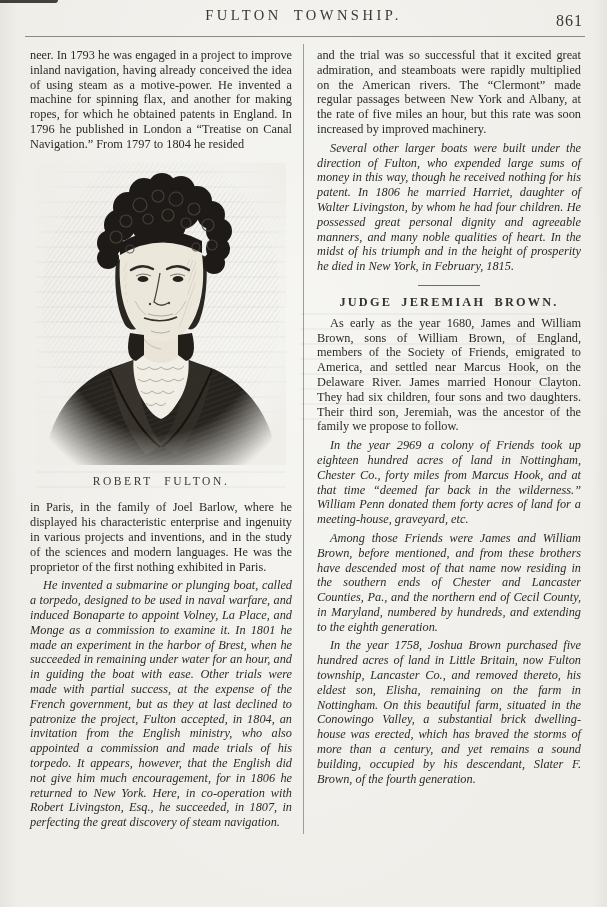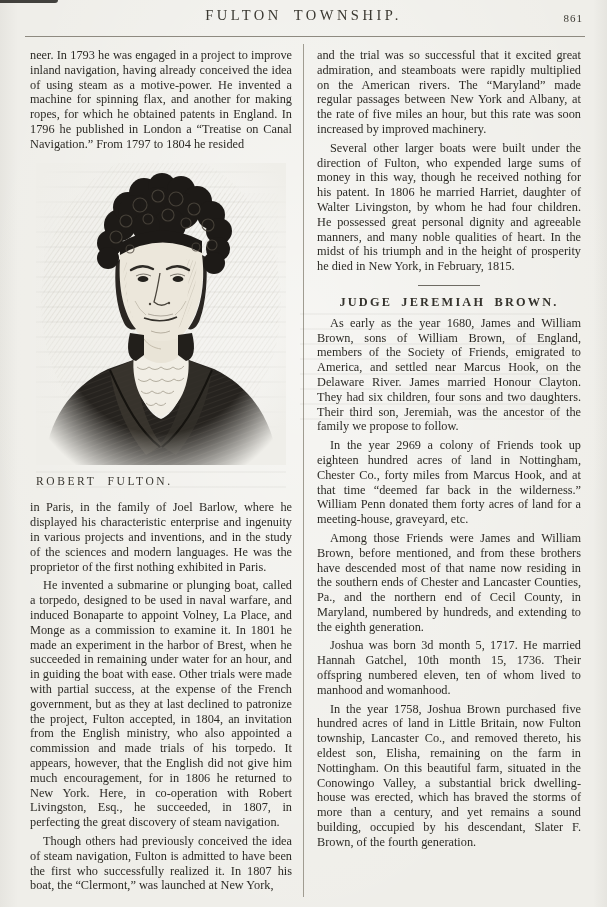--- a/index.html
+++ b/index.html
@@ -22,45 +22,45 @@
   .scan-artifact{
     position:absolute;top:0;left:0;width:58px;height:3px;
     background:#23221f;opacity:.85;border-radius:0 0 3px 0;
   }
   header{position:relative;height:26px;padding-top:7px;}
   .running-title{
     text-align:center;font-size:14.5px;letter-spacing:3.5px;
     word-spacing:5px;color:#3a3831;font-family:Liberation Serif, serif;
   }
   .page-number{
-    position:absolute;right:24px;top:12px;font-size:11px;letter-spacing:1px;color:#3a3831;
+    position:absolute;right:24px;top:12px;font-size:16px;letter-spacing:1px;color:#3a3831;
   }
   .header-rule{border-top:1px solid #8e8a80;margin:3px 22px 0 25px;height:0;}
   .columns{
     display:flex;align-items:stretch;
     padding:7px 22px 0 26px;
   }
   .col{
     font-size:12.3px;line-height:14.8px;
     text-align:justify;
     hyphens:auto;
   }
   .col.left{width:270px;padding-right:7px;}
   .col.right{width:272px;padding-left:9px;}
   .col-divider{width:1px;background:#a09c91;}
   p{margin:4px;}
   p.indent{text-indent:13px;}
-  p + p{margin-top:1px;}
+  p + p{margin-top:1px;font-style:italic;}
   figure{
     margin:11px auto 0;width:250px;
     background:repeating-linear-gradient(0deg, rgba(110,110,98,.05) 0 2px, rgba(0,0,0,0) 2px 15px);
   }
   figure svg{display:block;}
   figcaption{
-    text-align:left;font-size:11.5px;letter-spacing:2.6px;word-spacing:6px;
+    text-align:center;font-size:11.5px;letter-spacing:2.6px;word-spacing:6px;
     margin:9px 0 12px;color:#3a3831;text-indent:0;
   }
   .section-divider{
     width:62px;margin:11px auto 9px;border-top:1px solid #6e6b63;height:0;
   }
   h2.section-heading{
     margin:0 0 6px;font-size:12.3px;font-weight:bold;
     letter-spacing:2.2px;word-spacing:4px;text-align:center;color:#35332d;
   }
   .ghost{position:absolute;pointer-events:none;opacity:.05;
@@ -187,33 +187,31 @@
           <path d="M94,170 C90,186 92,196 100,198 L108,192 L108,172 Z" fill="#221f1b"></path>
           <path d="M156,170 C160,186 158,196 150,198 L142,192 L142,172 Z" fill="#221f1b"></path>
 
           <rect width="250" height="302" fill="url(#vg)"></rect>
         </svg>
         <figcaption>ROBERT FULTON.</figcaption>
       </figure>
 
       <p>in Paris, in the family of Joel Barlow, where he displayed his characteristic enterprise and ingenuity in various projects and inventions, and in the study of the sciences and modern languages.  He was the proprietor of the first nothing exhibited in Paris.</p>
       <p class="indent">He invented a submarine or plunging boat, called a torpedo, designed to be used in naval warfare, and induced Bonaparte to appoint Volney, La Place, and Monge as a commission to examine it.  In 1801 he made an experiment in the harbor of Brest, when he succeeded in remaining under water for an hour, and in guiding the boat with ease.  Other trials were made with partial success, at the expense of the French government, but as they at last declined to patronize the project, Fulton accepted, in 1804, an invitation from the English ministry, who also appointed a commission and made trials of his torpedo. It appears, however, that the English did not give him much encouragement, for in 1806 he returned to New York.  Here, in co-operation with Robert Livingston, Esq., he succeeded, in 1807, in perfecting the great discovery of steam navigation.</p>
-      <p class="indent">Though others had previously conceived the idea of steam navigation, Fulton is admitted to have been the first who successfully realized it.  In 1807 his boat, the “Clermont,” was launched at New York,</p>
     </section>
 
     <div class="col-divider"></div>
 
     <section class="col right">
-      <p>and the trial was so successful that it excited great admiration, and steamboats were rapidly multiplied on the American rivers.  The “Maryland” made regular passages between New York and Albany, at the rate of five miles an hour, but this rate was soon increased by improved machinery.</p>
+      <p>and the trial was so successful that it excited great admiration, and steamboats were rapidly multiplied on the American rivers.  The “Clermont” made regular passages between New York and Albany, at the rate of five miles an hour, but this rate was soon increased by improved machinery.</p>
       <p class="indent">Several other larger boats were built under the direction of Fulton, who expended large sums of money in this way, though he received nothing for his patent.  In 1806 he married Harriet, daughter of Walter Livingston, by whom he had four children.  He possessed great personal dignity and agreeable manners, and many noble qualities of heart.  In the midst of his triumph and in the height of prosperity he died in New York, in February, 1815.</p>
 
       <div class="section-divider"></div>
       <h2 class="section-heading">JUDGE JEREMIAH BROWN.</h2>
 
       <p class="indent">As early as the year 1680, James and William Brown, sons of William Brown, of England, members of the Society of Friends, emigrated to America, and settled near Marcus Hook, on the Delaware River.  James married Honour Clayton.  They had six children, four sons and two daughters.  Their third son, Jeremiah, was the ancestor of the family we propose to follow.</p>
       <p class="indent">In the year 2969 a colony of Friends took up eighteen hundred acres of land in Nottingham, Chester Co., forty miles from Marcus Hook, and at that time “deemed far back in the wilderness.”  William Penn donated them forty acres of land for a meeting-house, graveyard, etc.</p>
       <p class="indent">Among those Friends were James and William Brown, before mentioned, and from these brothers have descended most of that name now residing in the southern ends of Chester and Lancaster Counties, Pa., and the northern end of Cecil County, in Maryland, numbered by hundreds, and extending to the eighth generation.</p>
-      <p class="indent">Joshua was born 3d month 5, 1717.  He married Hannah Gatchel, 10th month 15, 1736.  Their offspring numbered eleven, ten of whom lived to manhood and womanhood.</p>
       <p class="indent">In the year 1758, Joshua Brown purchased five hundred acres of land in Little Britain, now Fulton township, Lancaster Co., and removed thereto, his eldest son, Elisha, remaining on the farm in Nottingham. On this beautiful farm, situated in the Conowingo Valley, a substantial brick dwelling-house was erected, which has braved the storms of more than a century, and yet remains a sound building, occupied by his descendant, Slater F. Brown, of the fourth generation.</p>
     </section>
 
   </main>
 </div>
 
 </body></html>

